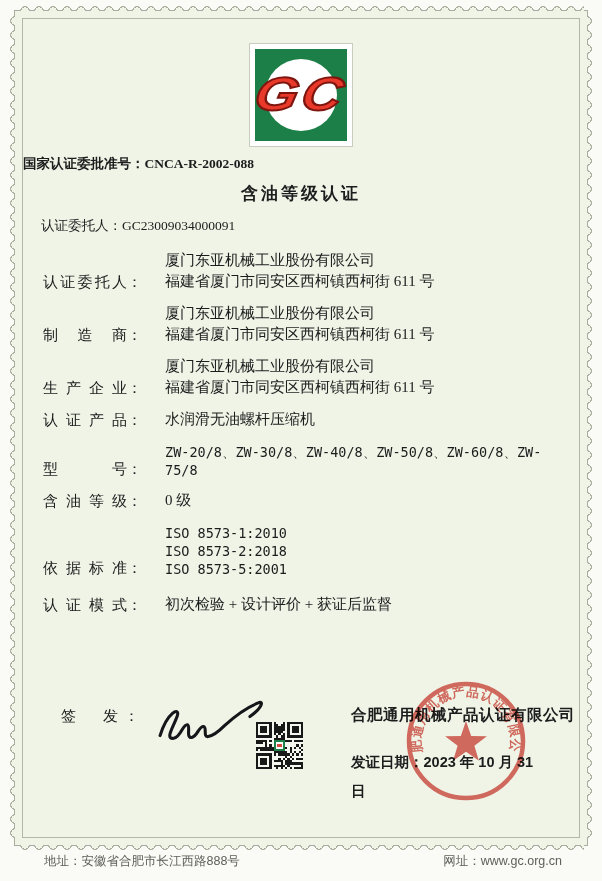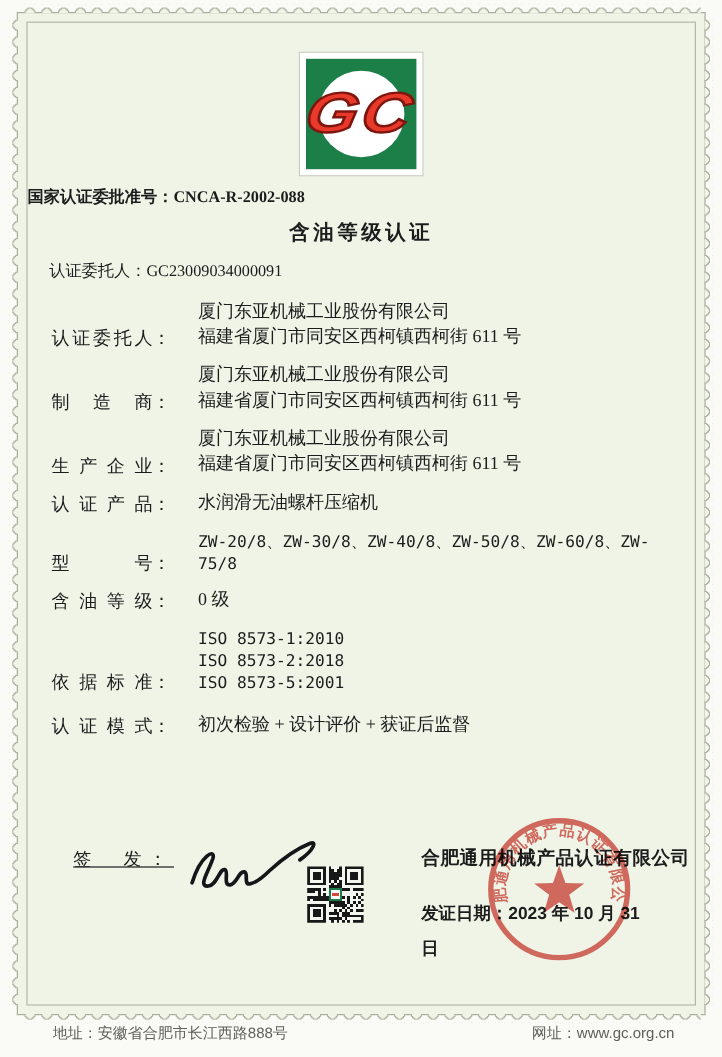--- a/index.html
+++ b/index.html
@@ -64,21 +64,21 @@
   .flabel{display:inline-block;width:84px;flex:0 0 84px;text-align:justify;text-align-last:justify;}
   .fcolon{flex:0 0 auto;}
   .fvalue{margin-left:23px;line-height:21px;}
   .fvalue.mono{font-family:"DejaVu Sans Mono","Liberation Mono",monospace;font-size:13.5px;line-height:18px;padding-top:2px;}
   .row-mode{margin-top:16px;}
 
   .statement{margin:15px 6px 0 6px;font-size:14.5px;line-height:22px;text-align:center;}
 
   
   .sign-row{position:absolute;left:38px;top:688px;display:flex;align-items:flex-start;font-size:15px;}
-  .sign-label{letter-spacing:6px;text-decoration:underline;}
+  .sign-label{letter-spacing:6px;}
   .signature{margin-left:6px;margin-top:-12px;}
   .qr-box{position:absolute;left:233px;top:703px;width:47px;height:47px;}
   .qr-box svg{width:100%;height:100%;shape-rendering:crispEdges;}
   .issuer-block{position:absolute;left:328px;top:686px;width:200px;
     font-family:"Liberation Sans","DejaVu Sans",sans-serif;font-weight:bold;}
   .issuer-name{font-size:15.5px;letter-spacing:.5px;white-space:nowrap;}
   .dates{margin-top:22px;font-size:14.5px;line-height:29px;}
   .stamp{position:absolute;left:379px;top:658px;width:128px;height:128px;
     opacity:.8;mix-blend-mode:multiply;pointer-events:none;}
   .stamp text{font-family:"Liberation Serif","DejaVu Serif",serif;font-weight:bold;}

